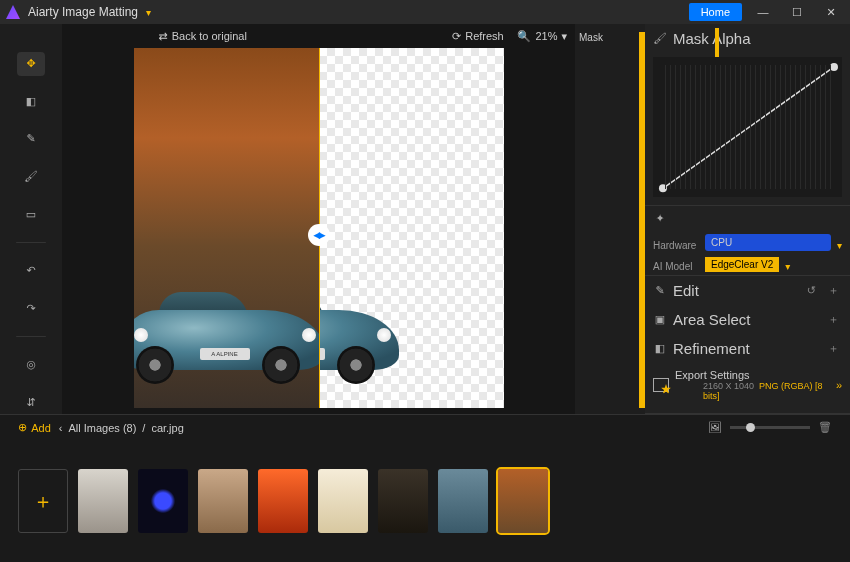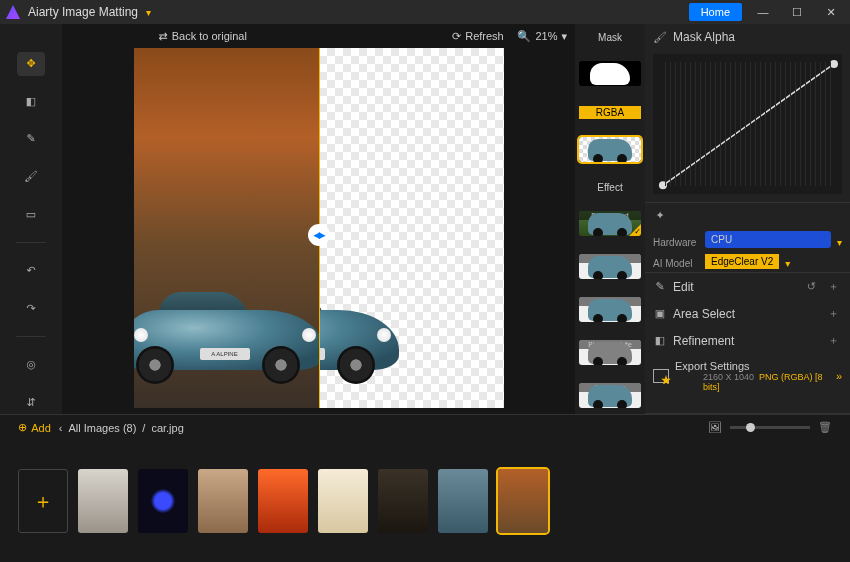--- a/index.html
+++ b/index.html
@@ -34,41 +34,41 @@
 .car-cab { position: absolute; width: 90px; height: 40px; bottom: 58px; left: 55px; background: linear-gradient(180deg, #3a5f6a 0%, #1a2f38 100%); border-radius: 22px 30px 8px 8px; }
 .wheel { position: absolute; width: 38px; height: 38px; bottom: 6px; background: radial-gradient(circle, #888 0 20%, #222 22% 60%, #111 62% 100%); border-radius: 50%; }
 .wheel.wl { left: 32px; } .wheel.wr { left: 158px; }
 .headlight { position: absolute; width: 14px; height: 14px; border-radius: 50%; background: radial-gradient(circle, #fff, #ddd); bottom: 48px; }
 .headlight.h1 { left: 30px; } .headlight.h2 { left: 198px; }
 .plate { position: absolute; width: 50px; height: 12px; background: #ddd; bottom: 30px; left: 96px; border-radius: 2px; font-size: 6px; color: #333; text-align: center; line-height: 12px; }
 .half.r .car { left: -140px; }
 .split-line { position: absolute; left: 50%; top: 0; width: 1px; height: 100%; background: #f5b800; }
 .split-handle { position: absolute; left: 50%; top: 52%; transform: translate(-50%,-50%); width: 22px; height: 22px; border-radius: 50%; background: #fff; display: flex; align-items: center; justify-content: center; font-size: 9px; color: #0078ff; cursor: ew-resize; letter-spacing: -2px; }
 
-.col2 { width: 70px; background: #1e1e1e; display: flex; flex-direction: column; padding: 6px 4px; gap: 18px; }
+.col2 { width: 70px; background: #1e1e1e; display: flex; flex-direction: row; padding: 6px 4px; gap: 18px; }
 .col2 .lbl { font-size: 10px; color: #ccc; text-align: center; margin-top: 2px; }
 .thumb { width: 62px; height: 38px; border-radius: 3px; background: #333; cursor: pointer; display: flex; align-items: center; justify-content: center; font-size: 8px; color: #888; overflow: hidden; position: relative; }
 .thumb.mask { background: #000; }
 .thumb.mask::after { content: ""; width: 40px; height: 22px; background: #fff; border-radius: 12px 16px 6px 6px; }
 .thumb.selected { outline: 2px solid #f5b800; }
 .thumb.bg { background: linear-gradient(#4a6f3a, #2a4a1a); }
 .thumb.checker { background-image: repeating-conic-gradient(#ddd 0 25%, #fff 0 50%); background-size: 8px 8px; }
 .thumb.white { background: #f0f0f0; }
 .thumb .mini-car { width: 44px; height: 22px; background: #5a8a9a; border-radius: 10px 14px 5px 5px; position: relative; }
 .thumb .mini-car::before, .thumb .mini-car::after { content:""; position:absolute; width:10px; height:10px; background:#111; border-radius:50%; bottom:-3px; }
 .thumb .mini-car::before { left:5px; } .thumb .mini-car::after { right:5px; }
 .thumb .tag { position: absolute; right: 0; bottom: 0; width: 12px; height: 12px; background: #f5b800; clip-path: polygon(100% 0, 100% 100%, 0 100%); }
 .thumb .tag::after { content: "✓"; position: absolute; right: 0; bottom: 0; color: #000; font-size: 8px; }
 .thumb .eff-lbl { position: absolute; top: 0; left: 0; right: 0; background: rgba(0,0,0,.5); color: #ccc; text-align: center; font-size: 7px; padding: 1px 0; }
 
 .panel { width: 205px; background: #222; display: flex; flex-direction: column; overflow: hidden; }
 .sect { border-bottom: 1px solid #333; }
 .sect-hd { display: flex; align-items: center; gap: 6px; padding: 6px 8px; cursor: pointer; }
 .sect-hd .ico { width: 14px; text-align: center; color: #aaa; }
-.sect-hd .txt { flex: 1; font-size: 12px; }
+.sect-hd .txt { flex: 1; font-size: 15px; }
 .sect-hd .act { color: #888; cursor: pointer; padding: 0 3px; }
 .alpha-body { padding: 4px 8px 8px; }
 .curve { width: 100%; height: 140px; background: #1a1a1a; position: relative; }
 .curve::after { content: ""; position: absolute; inset: 8px; background: repeating-linear-gradient(90deg, transparent 0 4px, #2a2a2a 4px 5px); }
 .curve svg { position: absolute; inset: 0; }
 .field { display: flex; align-items: flex-end; gap: 6px; padding: 3px 8px; font-size: 10px; }
 .field .lbl { width: 46px; color: #999; }
 .field .val { flex: 1; background: #1d4ed8; padding: 3px 6px; border-radius: 3px; color: #ccc; }
 .field .chev { color: #f5b800; }
 .ai-info { font-size: 9px; color: #0a8aff; padding: 2px 8px 6px; line-height: 1.3; }

